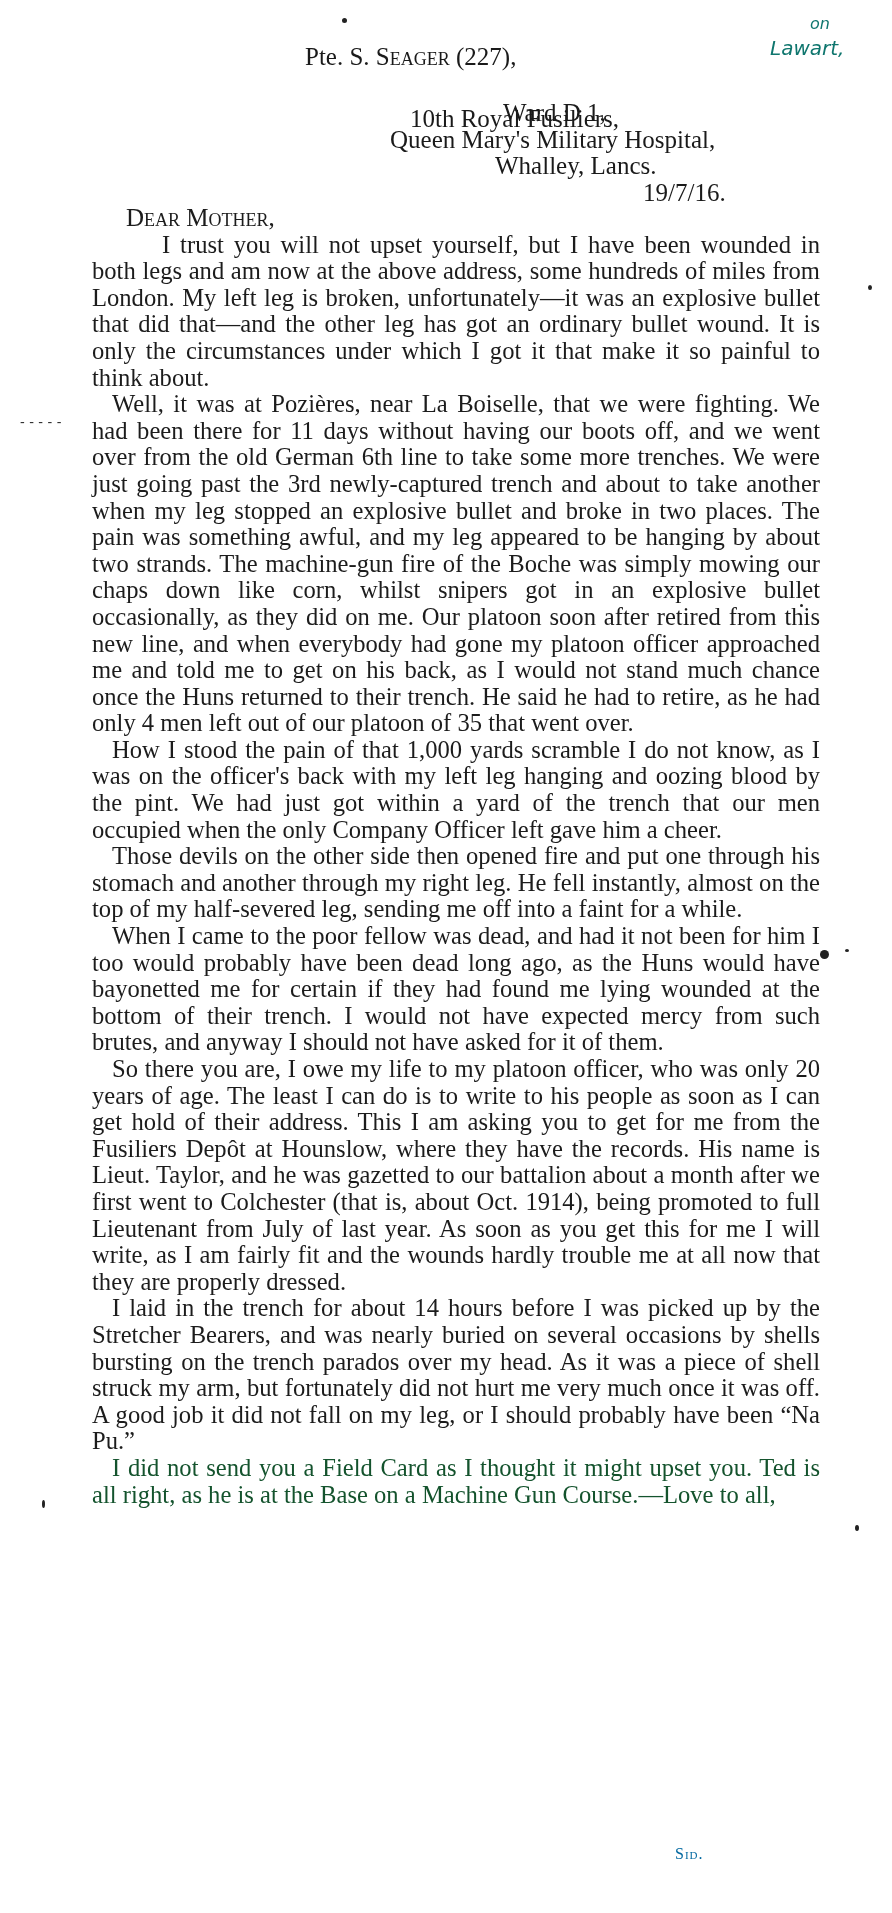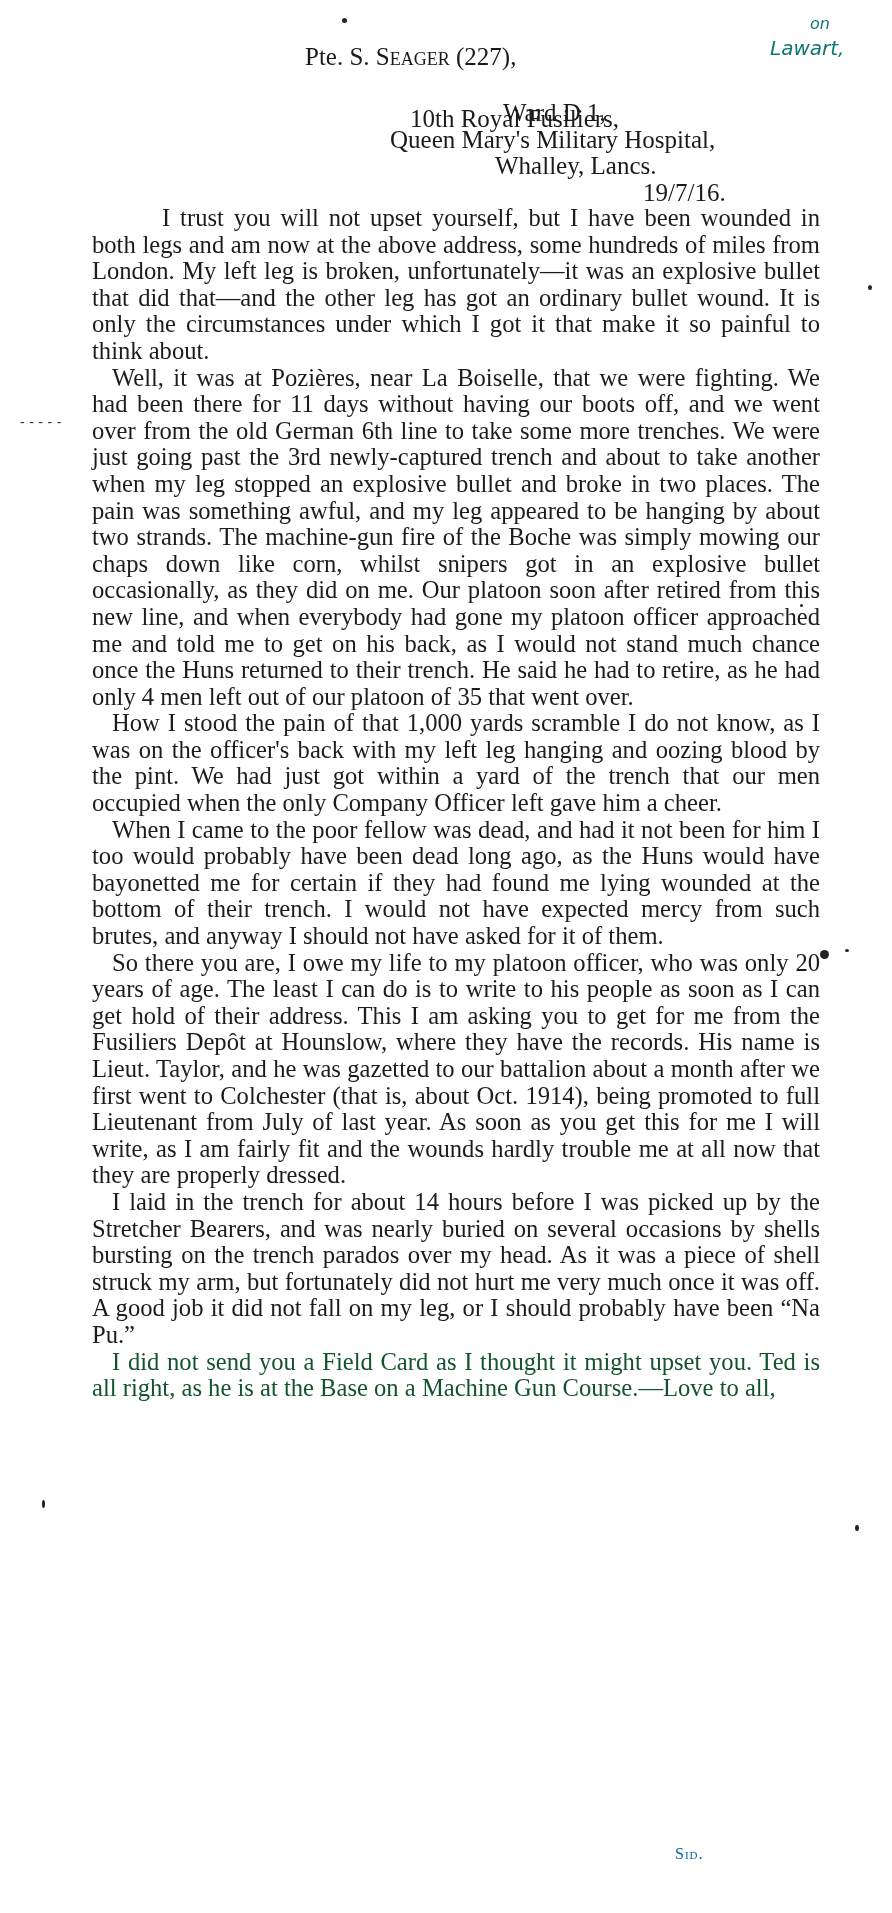--- a/index.html
+++ b/index.html
@@ -47,23 +47,25 @@
       <span>Pte. S. </span><span class="sc">Seager</span><span> (227),</span>
     </div>
     <div class="addr" style="left:410px; top:82px;margin-top:24px;">10th Royal Fusiliers,</div>
     <div class="addr" style="left:488px; top:100px;margin-left:15px;">Ward D 1,</div>
     <div class="addr" style="left:390px; top:127px;">Queen Mary's Military Hospital,</div>
     <div class="addr" style="left:495px; top:153px;">Whalley, Lancs.</div>
     <div class="addr" style="left:643px; top:180px;">19/7/16.</div>
   </div>
 
   <div class="body">
+    <div class="salutation">Dear Mother,</div>
     <p class="para first">I trust you will not upset yourself, but I have been wounded in both legs and am now at the above address, some hundreds of miles from London. My left leg is broken, unfortunately—it was an explosive bullet that did that—and the other leg has got an ordinary bullet wound. It is only the circumstances under which I got it that make it so painful to think about.</p>
     <p class="para">Well, it was at Pozières, near La Boiselle, that we were fighting. We had been there for 11 days without having our boots off, and we went over from the old German 6th line to take some more trenches. We were just going past the 3rd newly-captured trench and about to take another when my leg stopped an explosive bullet and broke in two places. The pain was something awful, and my leg appeared to be hanging by about two strands. The machine-gun fire of the Boche was simply mowing our chaps down like corn, whilst snipers got in an explosive bullet occasionally, as they did on me. Our platoon soon after retired from this new line, and when everybody had gone my platoon officer approached me and told me to get on his back, as I would not stand much chance once the Huns returned to their trench. He said he had to retire, as he had only 4 men left out of our platoon of 35 that went over.</p>
     <p class="para">How I stood the pain of that 1,000 yards scramble I do not know, as I was on the officer's back with my left leg hanging and oozing blood by the pint. We had just got within a yard of the trench that our men occupied when the only Company Officer left gave him a cheer.</p>
+    <p class="para">Those devils on the other side then opened fire and put one through his stomach and another through my right leg. He fell instantly, almost on the top of my half-severed leg, sending me off into a faint for a while.</p>
     <p class="para">When I came to the poor fellow was dead, and had it not been for him I too would probably have been dead long ago, as the Huns would have bayonetted me for certain if they had found me lying wounded at the bottom of their trench. I would not have expected mercy from such brutes, and anyway I should not have asked for it of them.</p>
     <p class="para">So there you are, I owe my life to my platoon officer, who was only 20 years of age. The least I can do is to write to his people as soon as I can get hold of their address. This I am asking you to get for me from the Fusiliers Depôt at Hounslow, where they have the records. His name is Lieut. Taylor, and he was gazetted to our battalion about a month after we first went to Colchester (that is, about Oct. 1914), being promoted to full Lieutenant from July of last year. As soon as you get this for me I will write, as I am fairly fit and the wounds hardly trouble me at all now that they are properly dressed.</p>
     <p class="para">I laid in the trench for about 14 hours before I was picked up by the Stretcher Bearers, and was nearly buried on several occasions by shells bursting on the trench parados over my head. As it was a piece of shell struck my arm, but fortunately did not hurt me very much once it was off. A good job it did not fall on my leg, or I should probably have been “Na Pu.”</p>
     <p class="para faded">I did not send you a Field Card as I thought it might upset you. Ted is all right, as he is at the Base on a Machine Gun Course.—Love to all,</p>
   </div>
 
   <div class="signature">Sid.</div>
 
   <div class="speck" style="left:342px; top:18px; width:5px; height:5px;"></div>
   <div class="speck" style="left:868px; top:285px; width:4px; height:5px;"></div>

